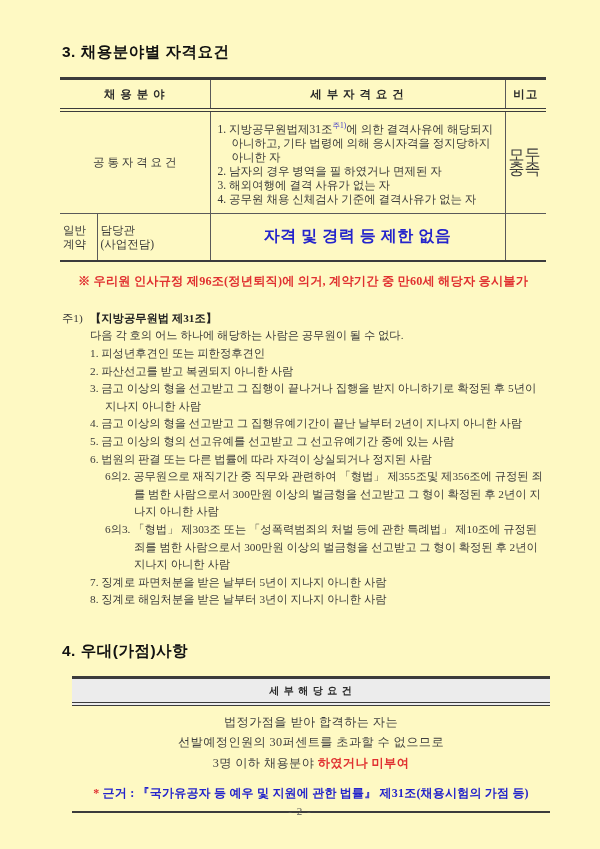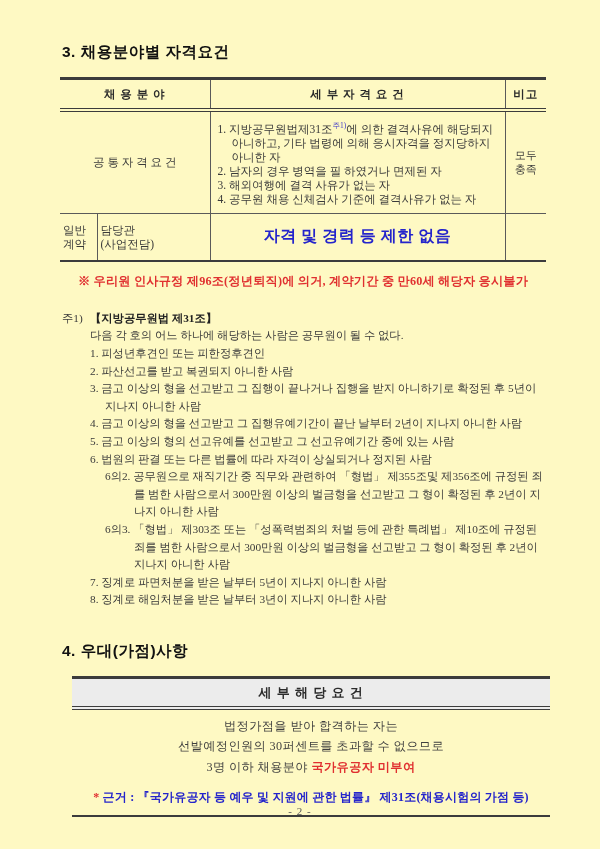--- a/index.html
+++ b/index.html
@@ -34,21 +34,21 @@
   }
   .t1 td { border: 1px solid #5a5a5a; padding: 2px 3px; vertical-align: middle; }
   .t1 tr td:first-child { border-left: none; }
   .t1 tr td:last-child  { border-right: none; }
   .t1 tr.hdr td { border-bottom: 4px double #3c3c3c; height: 24px; }
   .t1 .c-center { text-align: center; }
   .t1 .hdr-cell { font-weight: bold; color: #2b2b2b; letter-spacing: 1px; }
   .req-list { margin: 5px 2px 5px 4px; padding: 0; list-style: none; text-align: left; }
   .req-list li { padding-left: 14px; text-indent: -14px; line-height: 14px; }
   .sup-note { color: #3b35c9; font-size: 7.5px; vertical-align: super; }
-  .remark-cell { font-size: 11px; text-align: center; white-space: pre-line; line-height: 14px; }
+  .remark-cell { font-size: 16px; white-space: pre-line; line-height: 14px; }
   .two-line { white-space: pre-line; line-height: 14px; }
   .blue-strong { color: #2424cb; font-weight: bold; font-size: 16px; text-align: center; letter-spacing: 0.5px; }
   .row1 td { height: 90px; }
   .row2 td { height: 42px; }
 
   
   .red-note {
     margin-top: 11px;
     text-align: center;
     color: #e03030;
@@ -71,21 +71,21 @@
   .sec4 { margin-top: 32px; }
   .t2 { margin-top: 12px; margin-left: 12px; width: 478px;
         border-top: 3px solid #3c3c3c; border-bottom: 2px solid #3c3c3c; }
   .t2-header {
     background: #ececec;
     border-bottom: 4px double #3c3c3c;
     text-align: center;
     font-weight: bold;
     color: #2b2b2b;
     letter-spacing: 1px;
-    font-size: 13px;
+    font-size: 10px;
     padding: 5px 0 4px 0;
   }
   .t2-body { padding: 6px 0 7px 0; text-align: center; font-size: 12.2px; line-height: 20.5px; color: #3f3f3f; letter-spacing: 0.4px; }
   .t2-red { color: #e03030; font-weight: bold; }
   .t2-basis { font-weight: bold; font-size: 12px; letter-spacing: 0.2px; margin-top: 10px; }
   .t2-star { color: #e03030; }
   .t2-blue { color: #2424cb; }
 
   .page-num {
     position: absolute;
@@ -164,21 +164,21 @@
       </div>
     </div>
 
     <div class="sec4">
       <div class="sec-title">4. 우대(가점)사항</div>
       <div class="t2">
         <div class="t2-header">세 부 해 당 요 건</div>
         <div class="t2-body">
           <div>법정가점을 받아 합격하는 자는</div>
           <div>선발예정인원의 30퍼센트를 초과할 수 없으므로</div>
-          <div><span>3명 이하 채용분야 </span><span class="t2-red">국가유공자 미부여</span></div>
+          <div><span>3명 이하 채용분야 </span><span class="t2-red">하였거나 미부여</span></div>
           <div class="t2-basis"><span class="t2-star">*</span><span class="t2-blue"> 근거 : 『국가유공자 등 예우 및 지원에 관한 법률』  제31조(채용시험의 가점 등)</span></div>
         </div>
       </div>
     </div>
 
   </div>
 
   <div class="page-num">- 2 -</div>
 </div>
 

